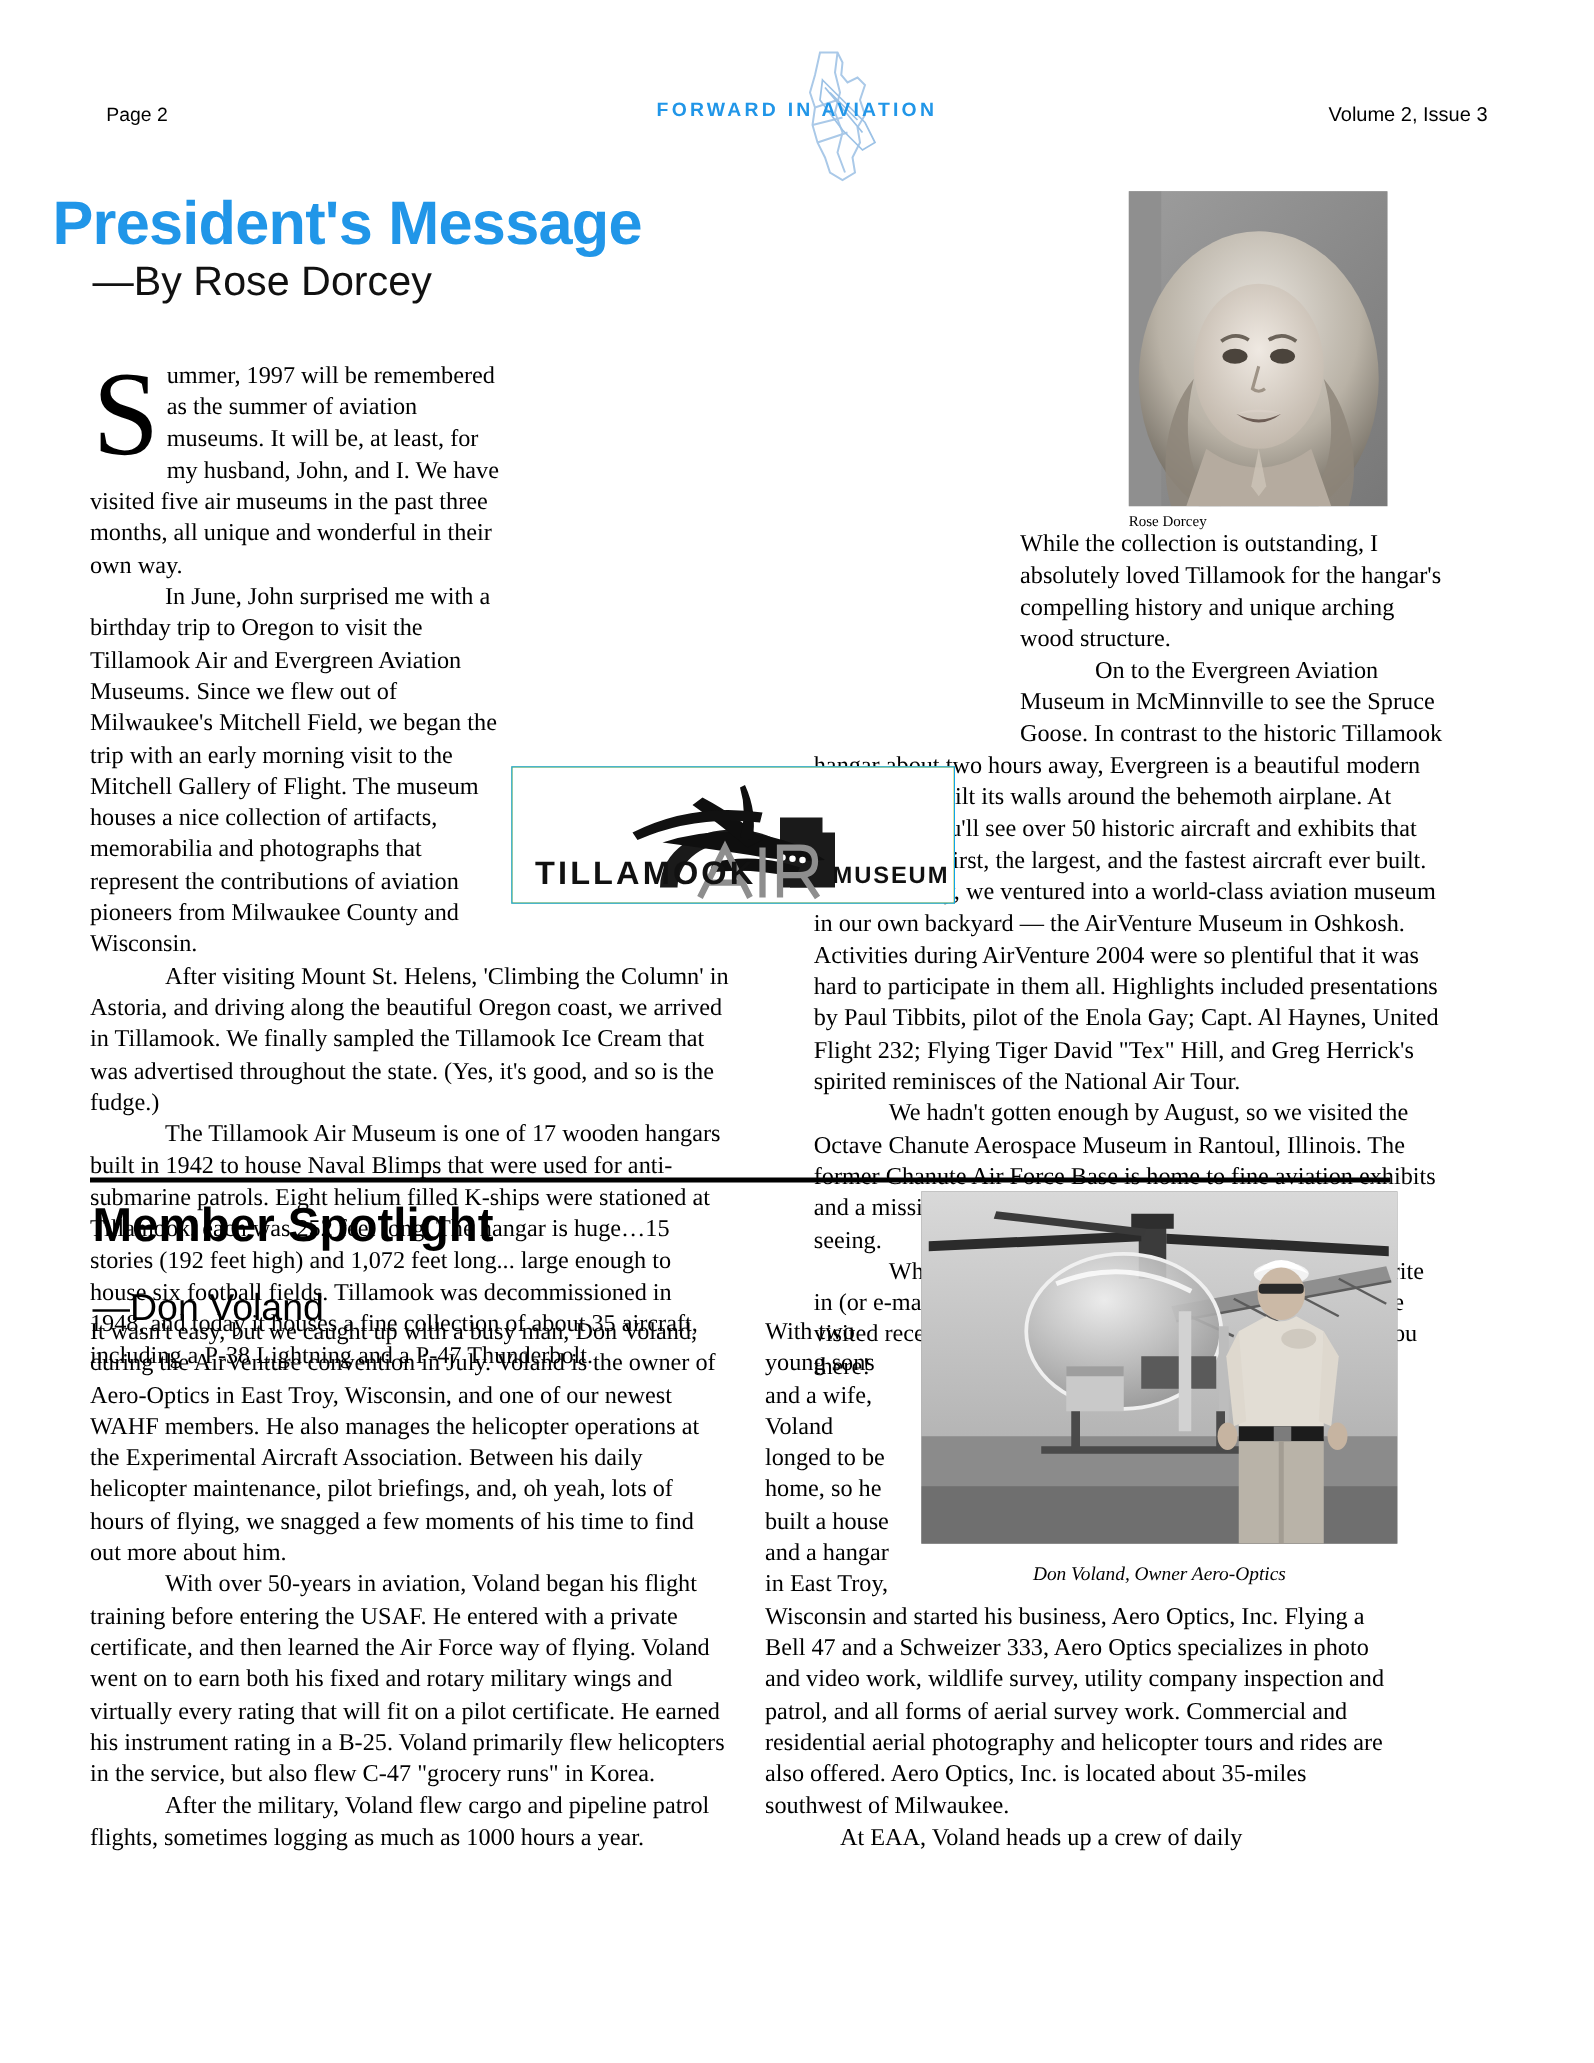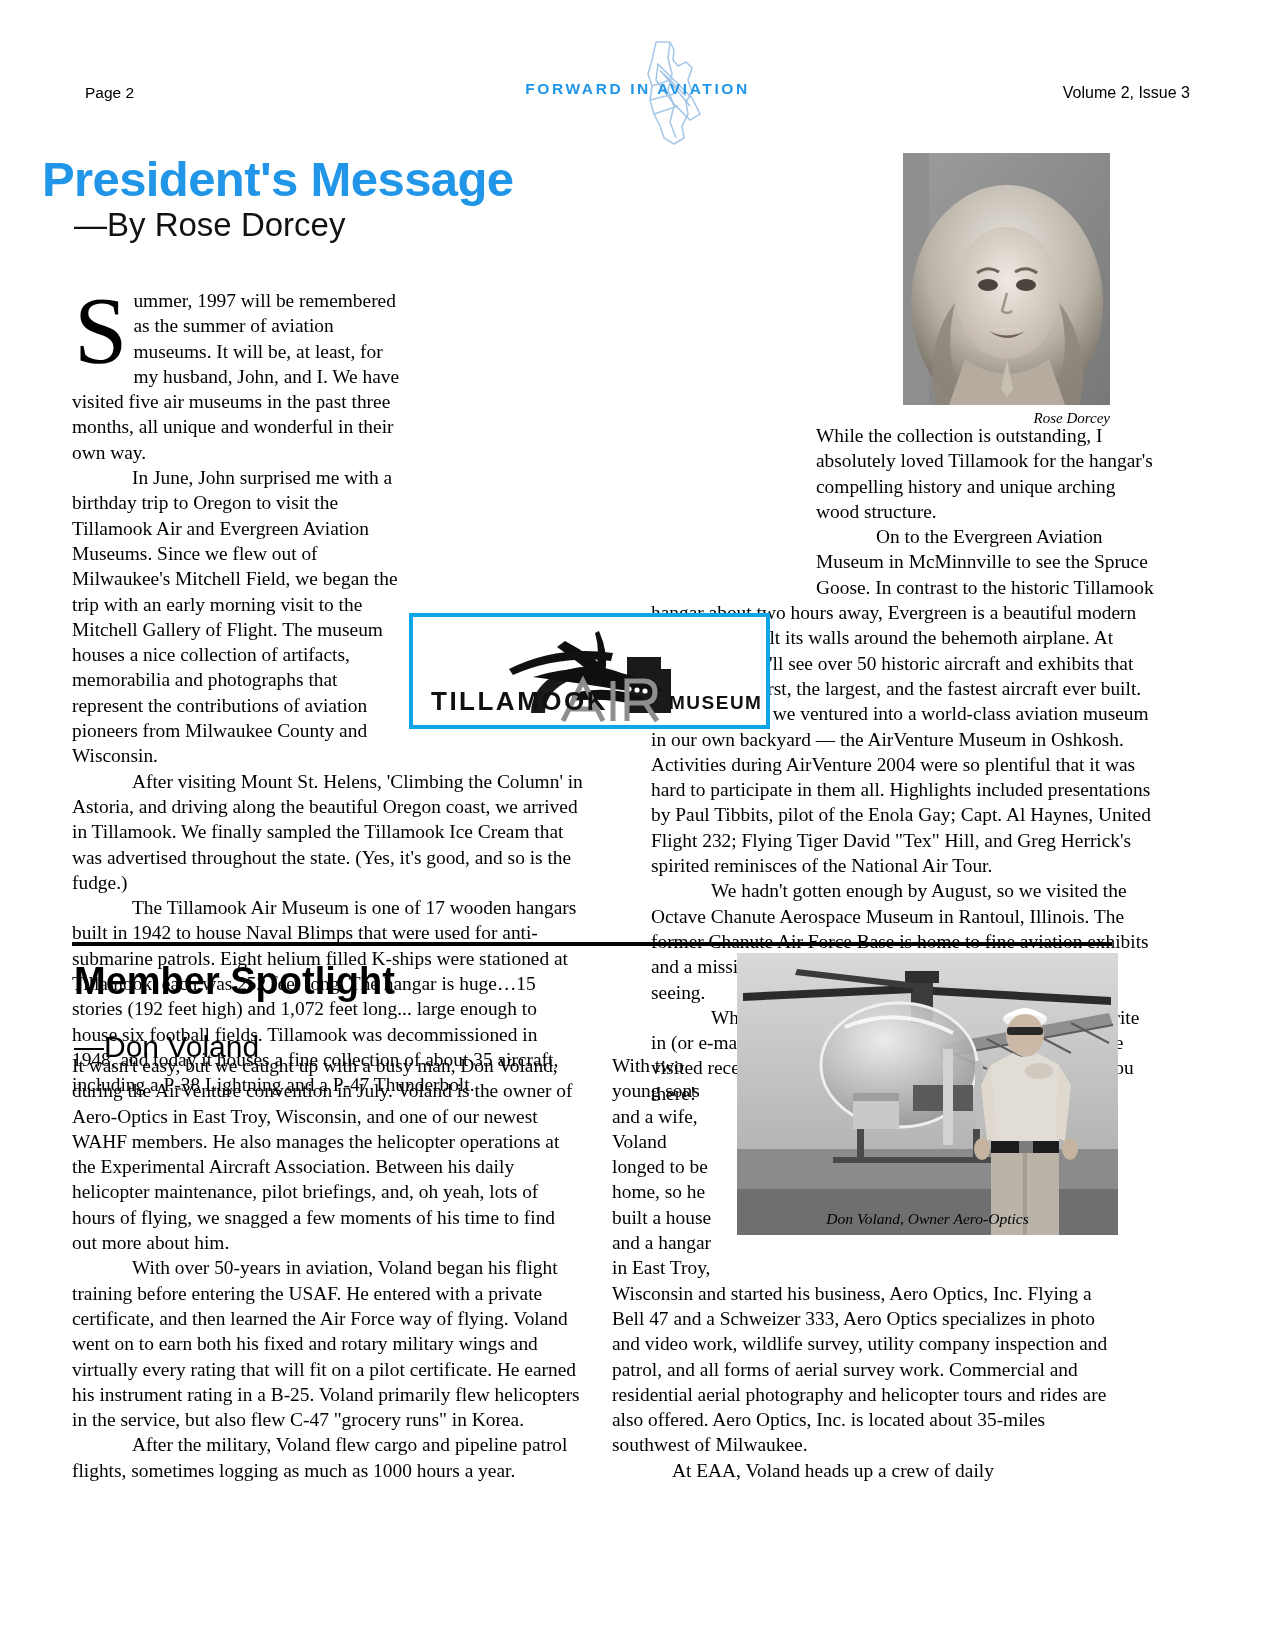--- a/index.html
+++ b/index.html
@@ -100,24 +100,23 @@
     height: 252px;
     overflow: hidden;
     background: #8a8a8a;
   }
   .rose-photo svg { display:block; }
   .rose-caption {
     position: absolute;
     left: 903px;
     top: 410px;
     width: 207px;
-    text-align: right;
+    text-align: left;
     font-family: "Liberation Serif", serif;
-    font-style: italic;
-    font-size: 15px;
+    font-size: 12px;
     color: #000;
   }
 
   
   .col {
     position: absolute;
     font-family: "Liberation Serif", serif;
     font-size: 19.4px;
     line-height: 25.3px;
     text-align: left;
@@ -157,21 +156,21 @@
     font-weight: normal;
   }
 
   
   .tillamook-box {
     position: absolute;
     left: 409px;
     top: 613px;
     width: 353px;
     height: 108px;
-    border: 4px solid #0ea5e9;
+    border: 1px solid #0ea5e9;
     background: #fde047;
     overflow: hidden;
   }
 
   
   .divider {
     position: absolute;
     left: 72px;
     top: 942px;
     width: 1040px;
@@ -206,21 +205,21 @@
     left: 737px;
     top: 953px;
     width: 381px;
     height: 282px;
     overflow: hidden;
     background: #9a9a9a;
   }
   .heli-caption {
     position: absolute;
     left: 737px;
-    top: 1210px;
+    top: 1251px;
     width: 381px;
     text-align: center;
     font-family: "Liberation Serif", serif;
     font-style: italic;
     font-size: 15.5px;
     color: #000;
   }
 
   #ms-left  { left: 72px;  top: 1053px; width: 512px; }
   #ms-right { left: 612px; top: 1053px; width: 505px; }

